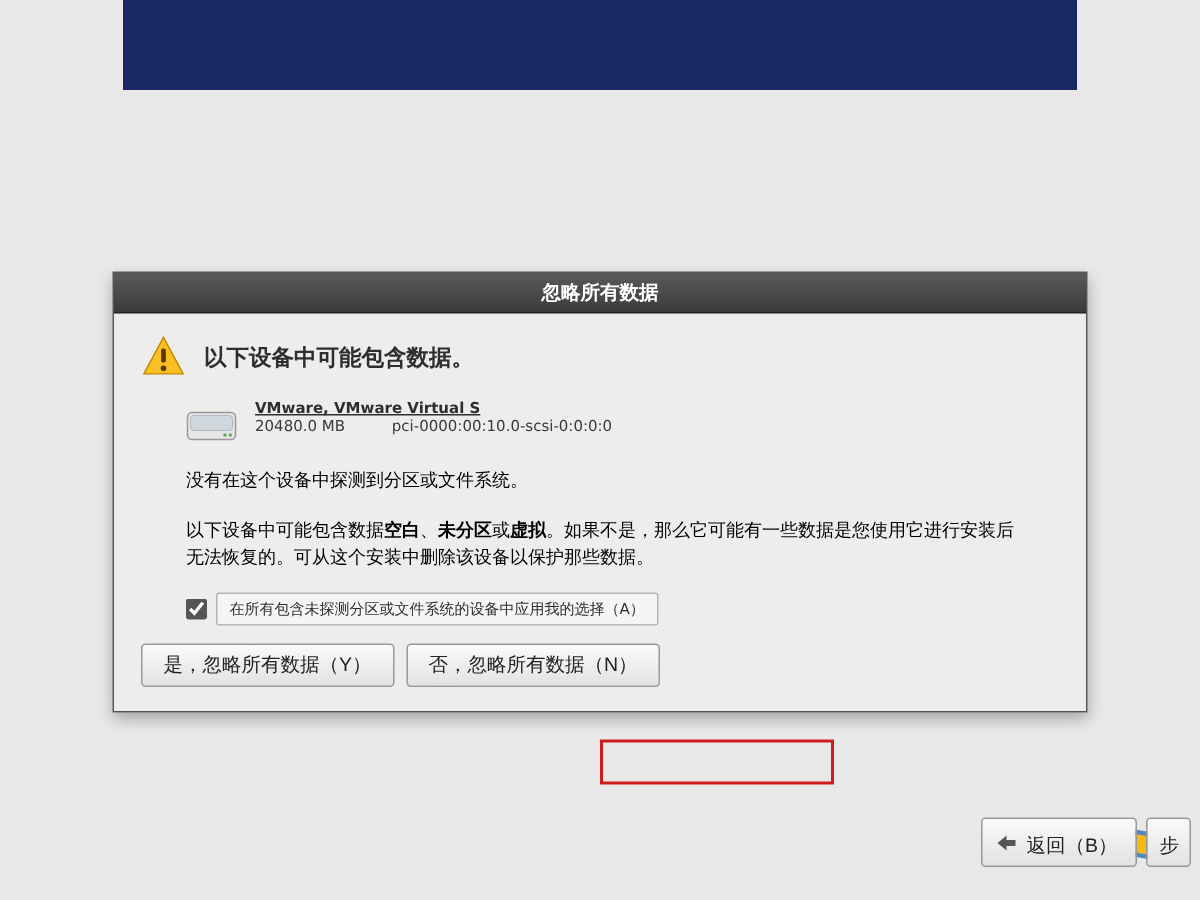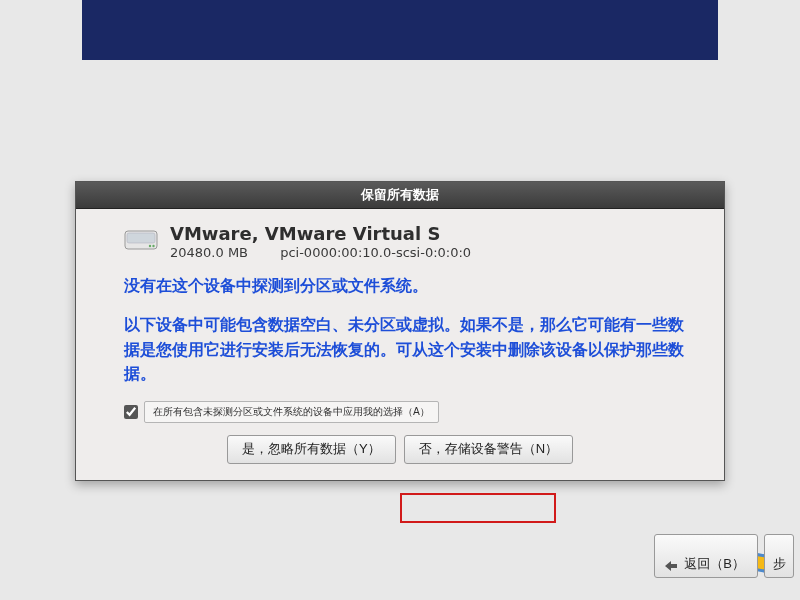--- a/index.html
+++ b/index.html
@@ -75,38 +75,38 @@
       height: 28px;
       flex-shrink: 0;
       margin-top: 2px;
     }
     .hdd-icon svg {
       width: 100%;
       height: 100%;
     }
     .device-info .device-name {
       font-weight: bold;
-      font-size: 18px;
+      font-size: 10px;
       margin-bottom: 1px;
+      text-decoration: underline;
     }
     .device-meta {
-      font-size: 13px;
+      font-size: 10px;
       color: #3a3a3a;
     }
     .device-meta .size {
       display: inline-block;
       margin-right: 28px;
     }
     .paragraph {
       margin: 0 0 14px 30px;
       line-height: 1.55;
-      font-size: 16px;
-      color: #1d4ed8;
+      font-size: 12px;
+      color: #000000;
       max-width: 560px;
-      font-weight: bold;
     }
     .checkbox-row {
       margin: 6px 0 12px 30px;
       display: flex;
       align-items: center;
       gap: 6px;
     }
     .checkbox-row input[type="checkbox"] {
       width: 14px;
       height: 14px;
@@ -114,21 +114,21 @@
     }
     .checkbox-label-box {
       border: 1px solid #b5b5b5;
       background: #f6f5f4;
       padding: 3px 8px;
       font-size: 10px;
       border-radius: 2px;
     }
     .dialog-buttons {
       display: flex;
-      justify-content: center;
+      justify-content: flex-start;
       gap: 8px;
       margin-top: 8px;
     }
     .btn {
       padding: 4px 14px 5px 14px;
       font-size: 13px;
       background: linear-gradient(to bottom, #fafafa, #e2e2e2);
       border: 1px solid #999;
       border-radius: 3px;
       cursor: pointer;
@@ -145,23 +145,23 @@
     }
     .bottom-buttons {
       position: absolute;
       right: 6px;
       bottom: 22px;
       display: flex;
       gap: 6px;
     }
     .bottom-btn {
       display: inline-flex;
-      align-items: flex-end;
+      align-items: flex-start;
       gap: 5px;
-      padding: 20px 12px 4px 8px;
+      padding: 9px 12px 4px 8px;
       font-size: 13px;
       background: linear-gradient(to bottom, #fafafa, #e2e2e2);
       border: 1px solid #999;
       border-radius: 3px;
       cursor: pointer;
       color: #222;
     }
     .arrow-icon {
       width: 16px;
       height: 14px;
@@ -187,23 +187,33 @@
       font-weight: 600;
       letter-spacing: 1px;
     }
   </style>
 </head>
 <body>
 
 <div class="top-banner"></div>
 
 <div class="dialog">
-  <div class="dialog-titlebar">保留所有数据</div>
+  <div class="dialog-titlebar">忽略所有数据</div>
   <div class="dialog-body">
 
+    <div class="dialog-header">
+      <div class="warning-icon">
+        <svg viewBox="0 0 32 32">
+          <path d="M16 2 L30 28 L2 28 Z" fill="#fbbf24" stroke="#c08a00" stroke-width="1"></path>
+          <rect x="14.3" y="10" width="3.4" height="10" rx="1.5" fill="#583c00"></rect>
+          <circle cx="16" cy="24" r="2" fill="#583c00"></circle>
+        </svg>
+      </div>
+      <div class="dialog-heading">以下设备中可能包含数据。</div>
+    </div>
 
     <div class="device-row">
       <div class="hdd-icon">
         <svg viewBox="0 0 34 28">
           <rect x="1" y="6" width="32" height="18" rx="3" fill="#e6e6e6" stroke="#999" stroke-width="1"></rect>
           <rect x="3" y="8" width="28" height="10" rx="2" fill="#cfd6dc" stroke="#aab" stroke-width="0.5"></rect>
           <circle cx="26" cy="21" r="1.2" fill="#6a6"></circle>
           <circle cx="29.5" cy="21" r="1.2" fill="#6a6"></circle>
         </svg>
       </div>
@@ -221,21 +231,21 @@
     <div class="paragraph"><span>以下设备中可能包含数据</span><b>空白</b><span>、</span><b>未分区</b><span>或</span><b>虚拟</b><span>。如果不是，那么它可能有一些数据是您使用它进行安装后无法恢复的。可从这个安装中删除该设备以保护那些数据。</span></div>
 
 
     <div class="checkbox-row">
       <input type="checkbox" checked="" style="">
       <span class="checkbox-label-box">在所有包含未探测分区或文件系统的设备中应用我的选择（A）</span>
     </div>
 
     <div class="dialog-buttons">
       <button class="btn">是，忽略所有数据（Y）</button>
-      <button class="btn">否，存储设备警告（N）</button>
+      <button class="btn">否，忽略所有数据（N）</button>
     </div>
 
   </div>
 </div>
 
 <div class="yes-highlight"></div>
 
 <div class="watermark">
   <div class="watermark-logo">
     <svg viewBox="0 0 22 22">

